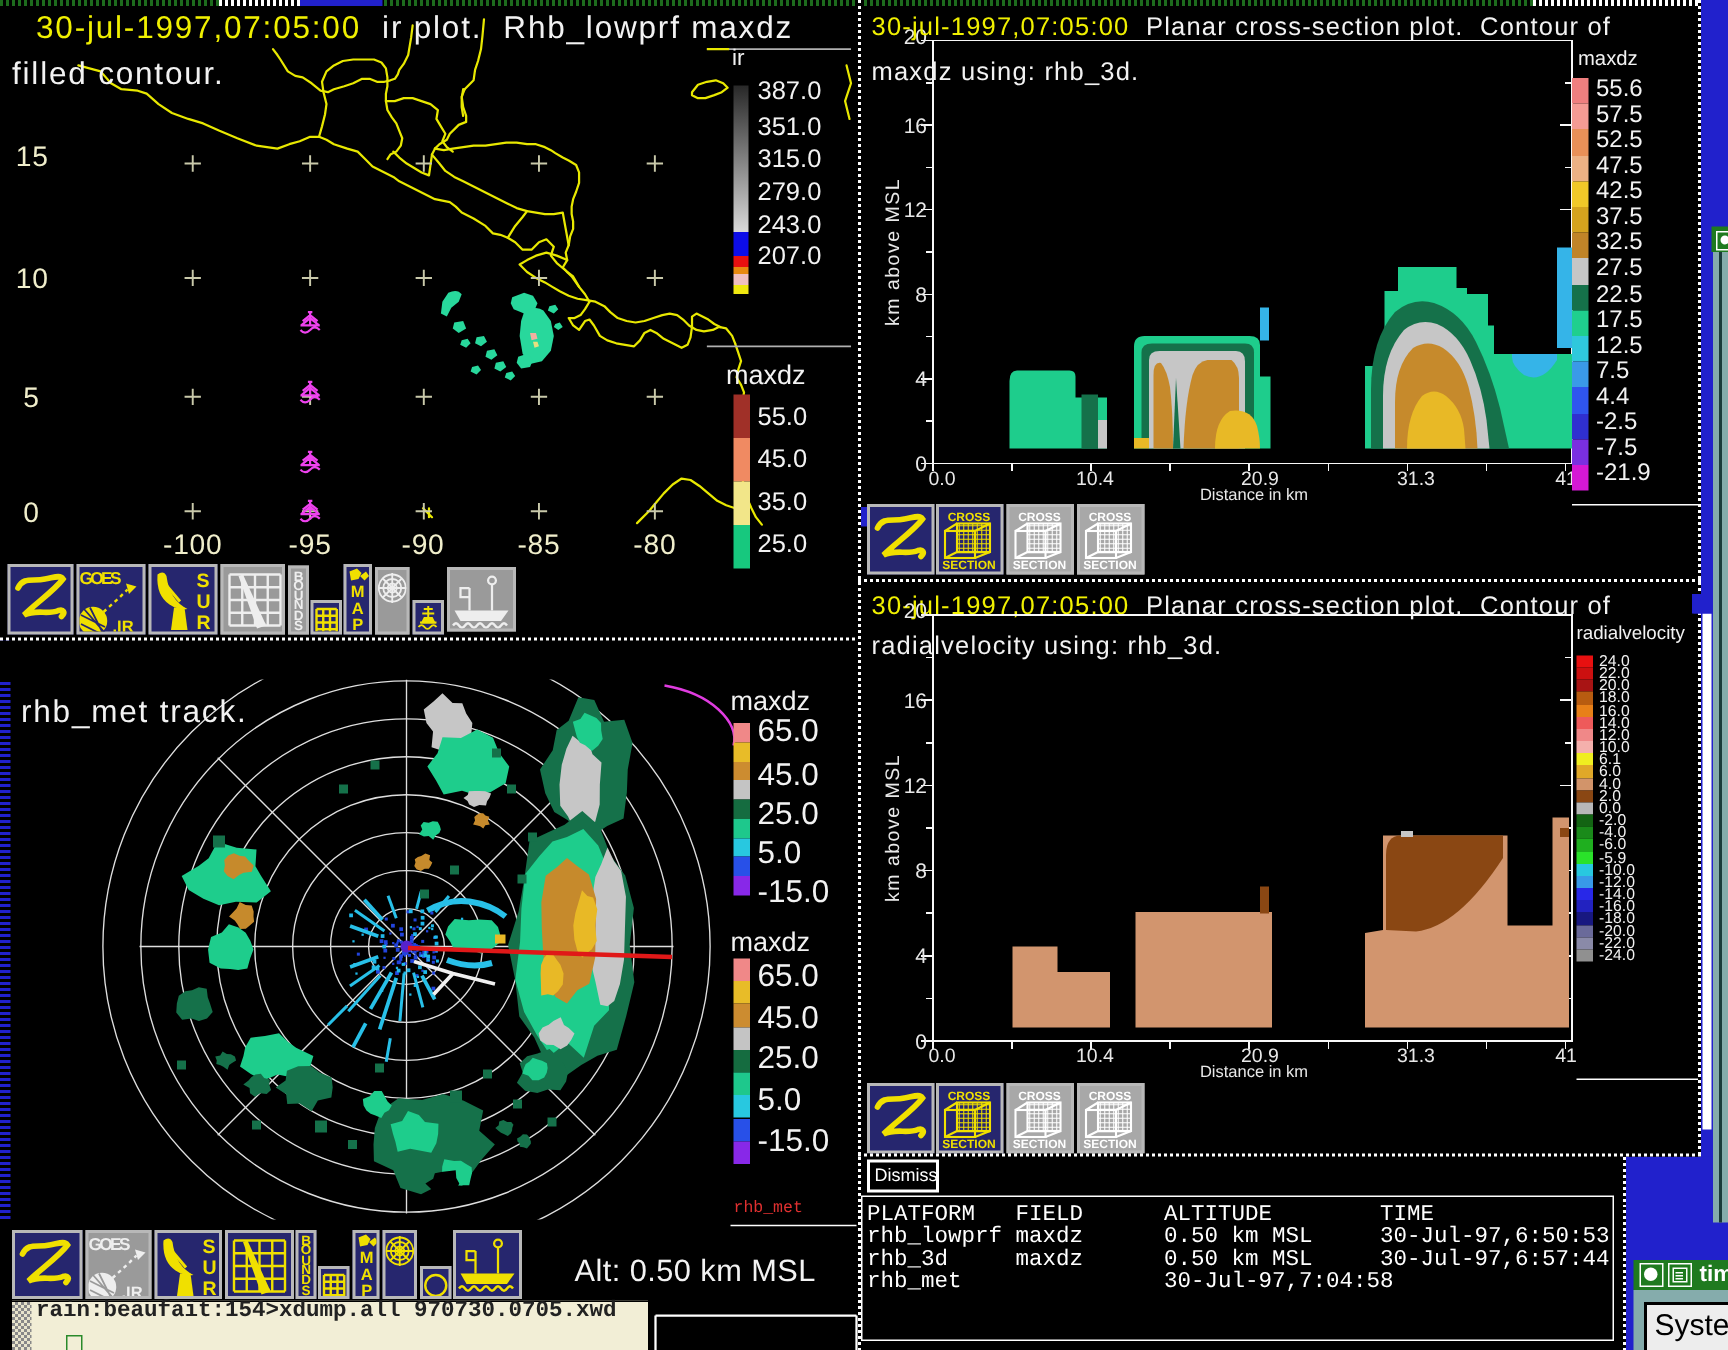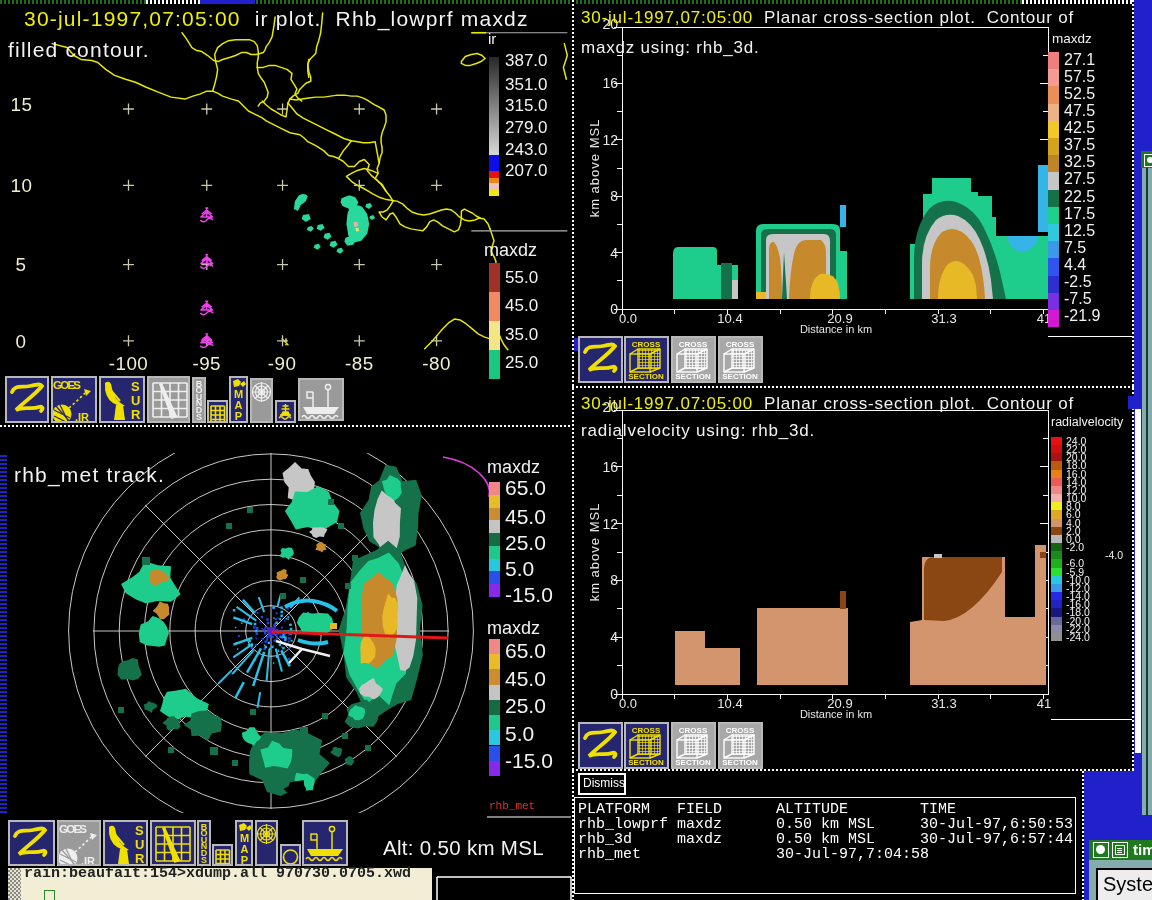--- a/index.html
+++ b/index.html
@@ -639,21 +639,21 @@
         <div class="abs" style="left:0;top:120.4px;width:11px;height:17.2px;background:#c6c6c6;"></div>
         <div class="abs" style="left:0;top:137.6px;width:11px;height:17.2px;background:#15714a;"></div>
         <div class="abs" style="left:0;top:154.8px;width:11px;height:17.2px;background:#1fcf8e;"></div>
         <div class="abs" style="left:0;top:172px;width:11px;height:17.2px;background:#2fc8dc;"></div>
         <div class="abs" style="left:0;top:189.2px;width:11px;height:17.2px;background:#3a9ae8;"></div>
         <div class="abs" style="left:0;top:206.4px;width:11px;height:17.2px;background:#2f55ee;"></div>
         <div class="abs" style="left:0;top:223.6px;width:11px;height:17.2px;background:#2f2fd0;"></div>
         <div class="abs" style="left:0;top:240.8px;width:11px;height:17.2px;background:#7a2fe0;"></div>
         <div class="abs" style="left:0;top:258px;width:11px;height:17.2px;background:#d418d4;"></div>
       </div>
-<div class="abs" style="left:492px;top:51px;font-size:16px;color:#f2f2f2;">27.1</div>
+<div class="abs" style="left:492px;top:51px;font-size:16px;color:#f2f2f2;">55.6</div>
 <div class="abs" style="left:492px;top:68.07px;font-size:16px;color:#f2f2f2;">57.5</div>
 <div class="abs" style="left:492px;top:85.14px;font-size:16px;color:#f2f2f2;">52.5</div>
 <div class="abs" style="left:492px;top:102.21px;font-size:16px;color:#f2f2f2;">47.5</div>
 <div class="abs" style="left:492px;top:119.28px;font-size:16px;color:#f2f2f2;">42.5</div>
 <div class="abs" style="left:492px;top:136.35px;font-size:16px;color:#f2f2f2;">37.5</div>
 <div class="abs" style="left:492px;top:153.42px;font-size:16px;color:#f2f2f2;">32.5</div>
 <div class="abs" style="left:492px;top:170.49px;font-size:16px;color:#f2f2f2;">27.5</div>
 <div class="abs" style="left:492px;top:187.56px;font-size:16px;color:#f2f2f2;">22.5</div>
 <div class="abs" style="left:492px;top:204.63px;font-size:16px;color:#f2f2f2;">17.5</div>
 <div class="abs" style="left:492px;top:221.7px;font-size:16px;color:#f2f2f2;">12.5</div>
@@ -751,27 +751,27 @@
         <div class="abs" style="left:0;top:195.84px;width:11px;height:8.16px;background:#909090;"></div>
       </div>
 <div class="abs" style="left:494px;top:436px;font-size:10.5px;color:#f2f2f2;line-height:10px;">24.0</div>
 <div class="abs" style="left:494px;top:444.16px;font-size:10.5px;color:#f2f2f2;line-height:10px;">22.0</div>
 <div class="abs" style="left:494px;top:452.32px;font-size:10.5px;color:#f2f2f2;line-height:10px;">20.0</div>
 <div class="abs" style="left:494px;top:460.48px;font-size:10.5px;color:#f2f2f2;line-height:10px;">18.0</div>
 <div class="abs" style="left:494px;top:468.64px;font-size:10.5px;color:#f2f2f2;line-height:10px;">16.0</div>
 <div class="abs" style="left:494px;top:476.8px;font-size:10.5px;color:#f2f2f2;line-height:10px;">14.0</div>
 <div class="abs" style="left:494px;top:484.96px;font-size:10.5px;color:#f2f2f2;line-height:10px;">12.0</div>
 <div class="abs" style="left:494px;top:493.12px;font-size:10.5px;color:#f2f2f2;line-height:10px;">10.0</div>
-<div class="abs" style="left:494px;top:501.28px;font-size:10.5px;color:#f2f2f2;line-height:10px;">8.0</div>
+<div class="abs" style="left:494px;top:501.28px;font-size:10.5px;color:#f2f2f2;line-height:10px;">6.1</div>
 <div class="abs" style="left:494px;top:509.44px;font-size:10.5px;color:#f2f2f2;line-height:10px;">6.0</div>
 <div class="abs" style="left:494px;top:517.6px;font-size:10.5px;color:#f2f2f2;line-height:10px;">4.0</div>
 <div class="abs" style="left:494px;top:525.76px;font-size:10.5px;color:#f2f2f2;line-height:10px;">2.0</div>
 <div class="abs" style="left:494px;top:533.92px;font-size:10.5px;color:#f2f2f2;line-height:10px;">0.0</div>
 <div class="abs" style="left:494px;top:542.08px;font-size:10.5px;color:#f2f2f2;line-height:10px;">-2.0</div>
-<div class="abs" style="left:494px;top:550.24px;font-size:10.5px;color:#f2f2f2;line-height:10px;margin-left:39px;">-4.0</div>
+<div class="abs" style="left:494px;top:550.24px;font-size:10.5px;color:#f2f2f2;line-height:10px;">-4.0</div>
 <div class="abs" style="left:494px;top:558.4px;font-size:10.5px;color:#f2f2f2;line-height:10px;">-6.0</div>
 <div class="abs" style="left:494px;top:566.56px;font-size:10.5px;color:#f2f2f2;line-height:10px;">-5.9</div>
 <div class="abs" style="left:494px;top:574.72px;font-size:10.5px;color:#f2f2f2;line-height:10px;">-10.0</div>
 <div class="abs" style="left:494px;top:582.88px;font-size:10.5px;color:#f2f2f2;line-height:10px;">-12.0</div>
 <div class="abs" style="left:494px;top:591.04px;font-size:10.5px;color:#f2f2f2;line-height:10px;">-14.0</div>
 <div class="abs" style="left:494px;top:599.2px;font-size:10.5px;color:#f2f2f2;line-height:10px;">-16.0</div>
 <div class="abs" style="left:494px;top:607.36px;font-size:10.5px;color:#f2f2f2;line-height:10px;">-18.0</div>
 <div class="abs" style="left:494px;top:615.52px;font-size:10.5px;color:#f2f2f2;line-height:10px;">-20.0</div>
 <div class="abs" style="left:494px;top:623.68px;font-size:10.5px;color:#f2f2f2;line-height:10px;">-22.0</div>
 <div class="abs" style="left:494px;top:631.84px;font-size:10.5px;color:#f2f2f2;line-height:10px;">-24.0</div>

